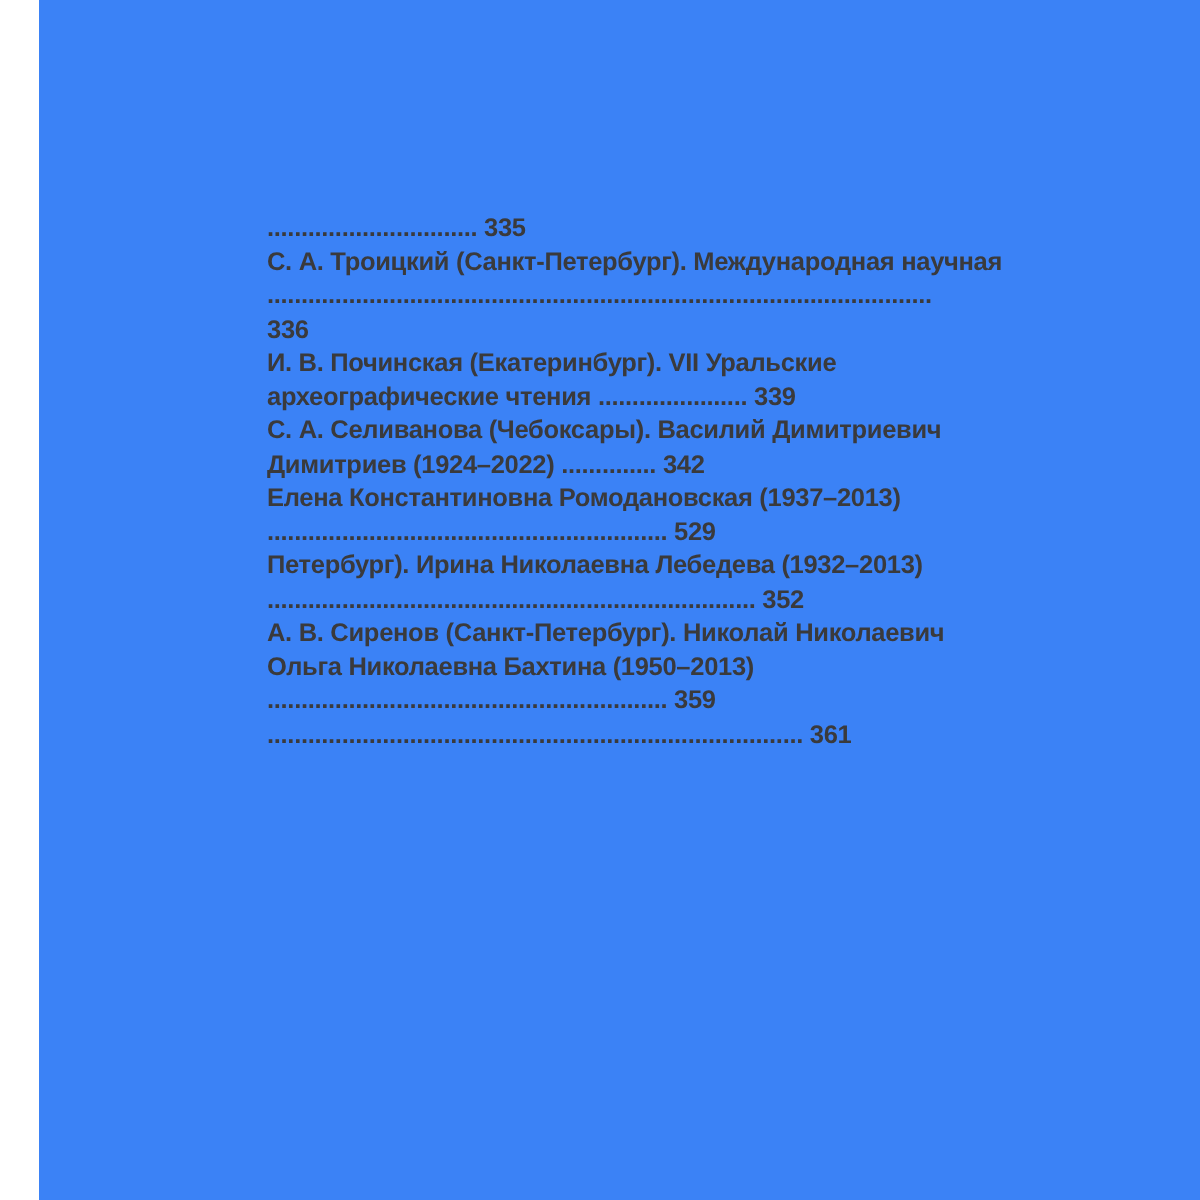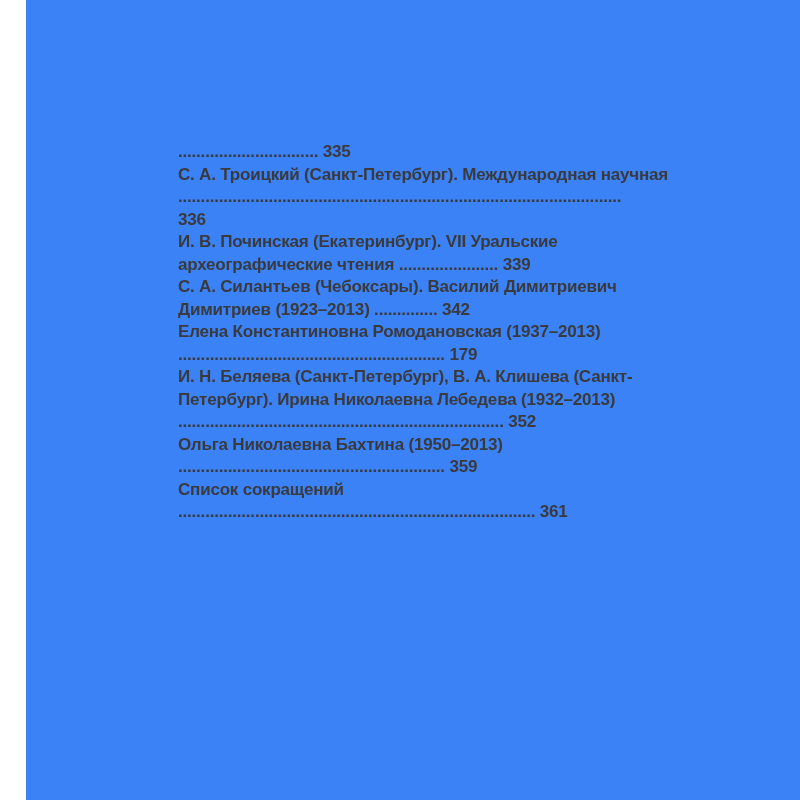--- a/index.html
+++ b/index.html
@@ -38,25 +38,24 @@
 <body>
 
 <div class="page-photo">
   <main class="toc-block">
     <div class="toc-line">............................... 335</div>
     <div class="toc-line">С. А. Троицкий (Санкт-Петербург). Международная научная</div>
     <div class="toc-line">..................................................................................................</div>
     <div class="toc-line">336</div>
     <div class="toc-line">И. В. Починская (Екатеринбург). VII Уральские</div>
     <div class="toc-line">археографические чтения ...................... 339</div>
-    <div class="toc-line">С. А. Силантьев (Чебоксары). Василий Димитриевич</div>
-    <div class="toc-line">Димитриев (1923–2013) .............. 342</div>
+    <div class="toc-line">С. А. Селиванова (Чебоксары). Василий Димитриевич</div>
+    <div class="toc-line">Димитриев (1924–2022) .............. 342</div>
     <div class="toc-line">Елена Константиновна Ромодановская (1937–2013)</div>
-    <div class="toc-line">........................................................... 179</div>
-    <div class="toc-line">И. Н. Беляева (Санкт-Петербург), В. А. Клишева (Санкт-</div>
+    <div class="toc-line">........................................................... 529</div>
     <div class="toc-line">Петербург). Ирина Николаевна Лебедева (1932–2013)</div>
     <div class="toc-line">........................................................................ 352</div>
+    <div class="toc-line">А. В. Сиренов (Санкт-Петербург). Николай Николаевич</div>
     <div class="toc-line">Ольга Николаевна Бахтина (1950–2013)</div>
     <div class="toc-line">........................................................... 359</div>
-    <div class="toc-line">Список сокращений</div>
     <div class="toc-line">............................................................................... 361</div>
   </main>
 </div>
 
 </body></html>

